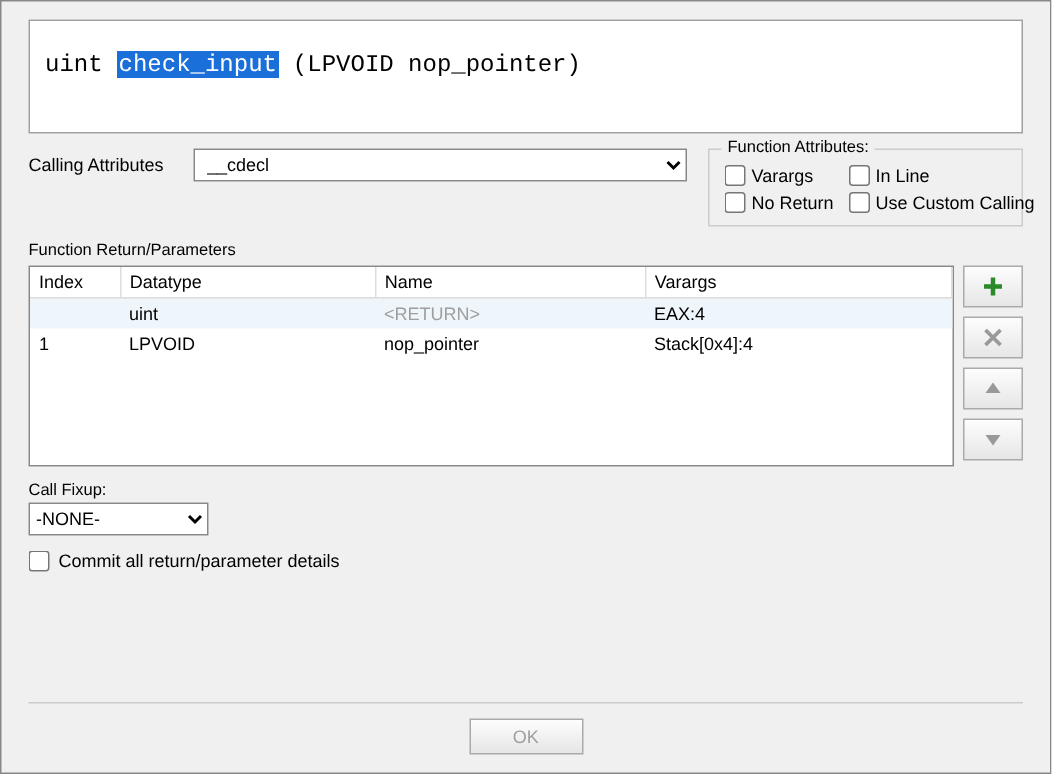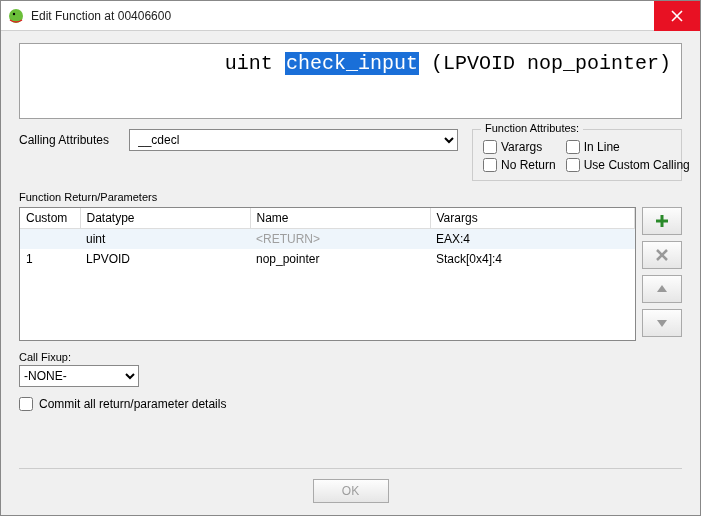--- a/index.html
+++ b/index.html
@@ -3,21 +3,21 @@
 <meta charset="utf-8">
 <style>
   * { box-sizing: border-box; margin: 0; padding: 0; }
   html, body { width: 701px; height: 516px; font-family: "Segoe UI", Tahoma, sans-serif; font-size: 12px; background: #fff; overflow: hidden; }
   .window { width: 701px; height: 516px; border: 1px solid #888; background: #f0f0f0; display: flex; flex-direction: column; }
   .titlebar { height: 30px; background: #fff; display: flex; align-items: center; padding: 0 0 0 6px; border-bottom: 1px solid #d0d0d0; }
   .titlebar .icon { width: 18px; height: 18px; margin-right: 6px; }
   .titlebar .title { flex: 1; font-size: 12px; color: #222; }
   .titlebar .close { width: 46px; height: 30px; background: #e81123; color: #fff; display: flex; align-items: center; justify-content: center; font-size: 14px; }
   .body { flex: 1; padding: 12px 18px 0 18px; display: flex; flex-direction: column; gap: 10px; }
-  .sigbox { border: 1px solid #a0a0a0; background: #fff; height: 76px; padding: 8px 10px; font-family: "Consolas", "Courier New", monospace; font-size: 20px; color: #000; text-align: right; }
+  .sigbox { border: 1px solid #a0a0a0; background: #fff; height: 76px; padding: 20px 10px; font-family: "Consolas", "Courier New", monospace; font-size: 16px; color: #000; }
   .sigbox .sel { background: #1a6fd8; color: #fff; padding: 0 1px; }
   .midrow { display: flex; gap: 14px; align-items: flex-start; }
   .midleft { flex: 1; display: flex; flex-direction: column; gap: 6px; }
   .formrow { display: flex; align-items: center; gap: 10px; }
   .formrow label { width: 100px; white-space: nowrap; }
   .formrow input[type=text], .formrow select { flex: 1; height: 22px; border: 1px solid #888; background: #fff; padding: 0 4px; font-size: 12px; }
   .groupbox { border: 1px solid #ccc; padding: 6px 10px 8px 10px; position: relative; }
   .groupbox .gtitle { position: absolute; top: -8px; left: 8px; background: #f0f0f0; padding: 0 4px; font-size: 11px; }
   .attrgrid { display: grid; grid-template-columns: auto auto; gap: 4px 10px; margin-top: 4px; }
   .cb { display: flex; align-items: center; gap: 4px; white-space: nowrap; }
@@ -41,35 +41,20 @@
   .commitrow input { width: 14px; height: 14px; }
   .footer { border-top: 1px solid #ccc; padding: 10px 0 12px 0; display: flex; justify-content: center; gap: 8px; margin-top: auto; }
   .btn { width: 76px; height: 24px; border: 1px solid #aaa; background: linear-gradient(#fdfdfd,#e6e6e6); font-size: 12px; }
   .btn.disabled { color: #9e9e9e; }
 </style>
 </head>
 <body>
 
 <div class="window">
 
-  <div class="titlebar">
-    <span class="icon">
-      <svg viewBox="0 0 18 18" width="18" height="18">
-        <circle cx="9" cy="9" r="7" fill="#6bbf3a"></circle>
-        <circle cx="7" cy="7" r="1.2" fill="#000"></circle>
-        <path d="M3 13 Q9 17 15 13" stroke="#d22" stroke-width="1.4" fill="none"></path>
-      </svg>
-    </span>
-    <span class="title">Edit Function at 00406600</span>
-    <div class="close">
-      <svg width="12" height="12" viewBox="0 0 12 12">
-          <path d="M1 1 L11 11 M11 1 L1 11" stroke="#fff" stroke-width="1.6"></path>
-        </svg>
-    </div>
-  </div>
 
   <div class="body">
 
     <div class="sigbox">
       <span>uint</span><span> </span><span class="sel">check_input</span><span> (</span><span>LPVOID</span><span> nop_pointer</span><span>)</span>
     </div>
 
     <div class="midrow">
       <div class="midleft">
         <div class="formrow">
@@ -102,21 +87,21 @@
       </div>
     </div>
 
     <div class="paramsection">
       <div class="paramlabel">Function Return/Parameters</div>
       <div class="paramrow">
         <div class="paramtable">
           <table>
             <thead>
               <tr>
-                <th style="width:60px">Custom</th>
+                <th style="width:60px">Index</th>
                 <th style="width:170px">Datatype</th>
                 <th style="width:180px">Name</th>
                 <th>Varargs</th>
               </tr>
             </thead>
             <tbody>
               <tr class="retrow">
                 <td></td>
                 <td>uint</td>
                 <td class="retlabel">&lt;RETURN&gt;</td>

